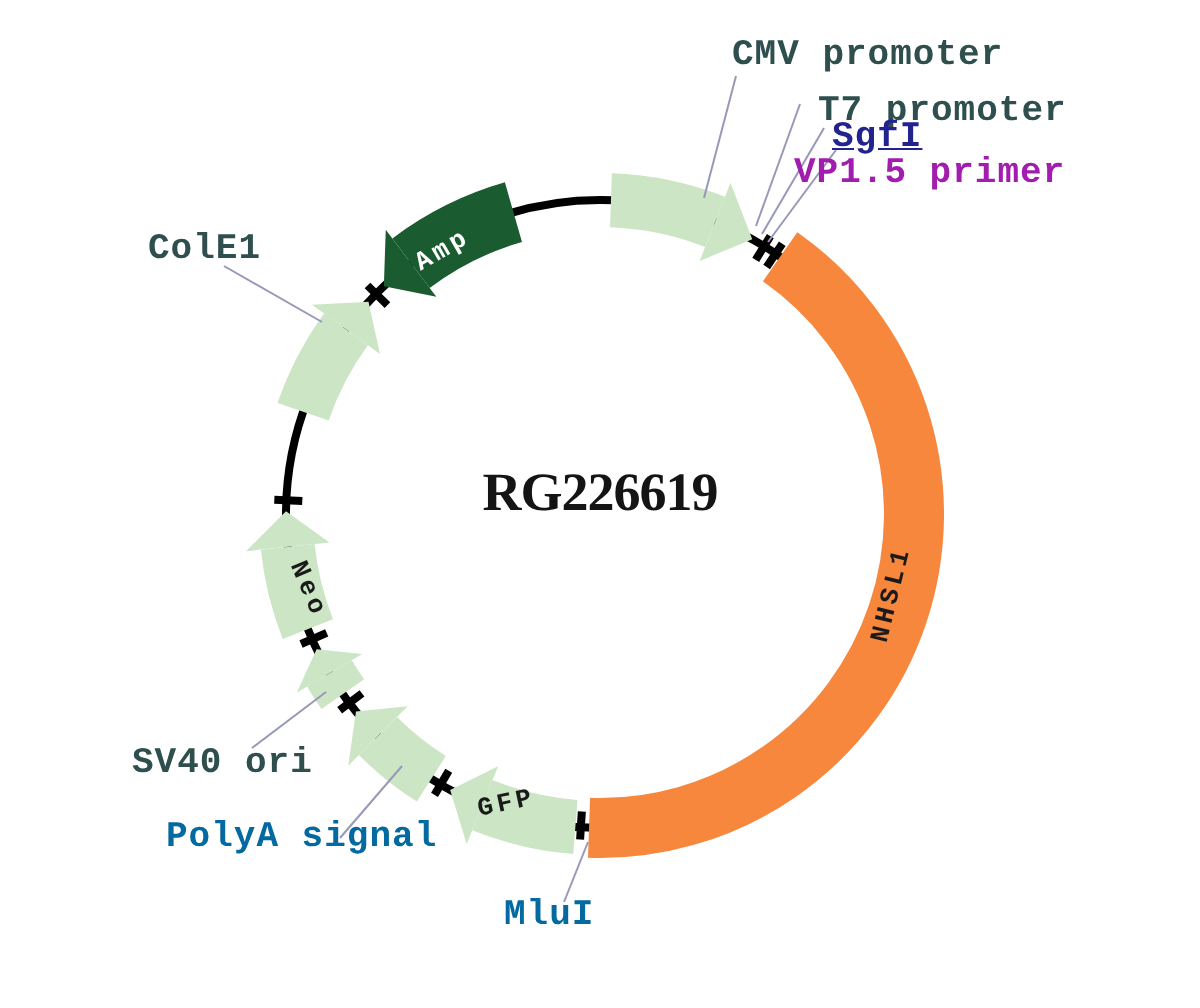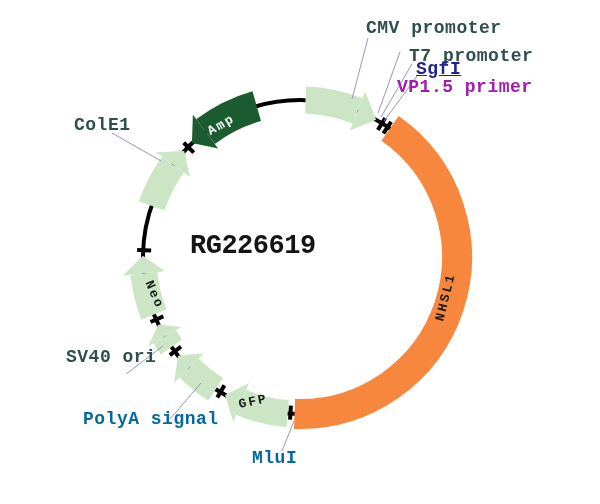--- a/index.html
+++ b/index.html
@@ -7,22 +7,22 @@
     position:relative;width:600px;height:504px;background:#ffffff;
     overflow:hidden;font-family:"Liberation Mono","DejaVu Sans Mono",monospace;
   }
   .stage svg{position:absolute;left:0;top:0;}
   .callout{
     position:absolute;font-weight:bold;font-size:18px;line-height:13px;
     letter-spacing:0.5px;white-space:nowrap;
     font-family:"Liberation Mono","DejaVu Sans Mono",monospace;
   }
   .title-block{
-    position:absolute;left:190px;top:231px;width:220px;text-align:left;
-    font-family:Liberation Mono, monospace;color:#141414;
+    position:absolute;left:190px;top:231px;width:220px;text-align:center;
+    font-family:Liberation Serif, serif;color:#141414;
   }
   .title-name{font-size:27px;font-weight:bold;letter-spacing:-0.5px;}
   .title-size{font-size:19px;font-style:italic;margin-top:2px;letter-spacing:0.5px;}
   .arc-label{
     font-family:"Liberation Mono","DejaVu Sans Mono",monospace;
     font-weight:bold;font-size:13px;letter-spacing:2px;
   }
 </style>
 </head>
 <body>
@@ -81,20 +81,20 @@
       <line x1="126" y1="374" x2="163" y2="346" stroke="#9898b8" stroke-width="1"></line>
       <line x1="170" y1="419" x2="201" y2="383" stroke="#9898b8" stroke-width="1"></line>
       <line x1="282" y1="451" x2="294" y2="421" stroke="#9898b8" stroke-width="1"></line>
     </svg>
 
   <div class="callout" style="left: 366px; top: 22px; color: rgb(47, 79, 79);">CMV promoter</div>
   <div class="callout" style="left: 397px; top: 37px; color: #a21caf; margin-top: 44px;">VP1.5 primer</div>
   <div class="callout" style="left: 409px; top: 50px; color: rgb(47, 79, 79);">T7 promoter</div>
   <div class="callout" style="left: 416px; top: 63px; color: rgb(35, 35, 144); text-decoration: underline;">SgfI</div>
   <div class="callout" style="left: 74px; top: 119px; color: rgb(47, 79, 79);">ColE1</div>
-  <div class="callout" style="left: 66px; top: 351px; color: rgb(47, 79, 79);">SV40 ori</div>
+  <div class="callout" style="left: 66px; top: 376px; color: rgb(47, 79, 79);">SV40 ori</div>
   <div class="callout" style="left: 83px; top: 413px; color: #0369a1;">PolyA signal</div>
   <div class="callout" style="left: 252px; top: 452px; color: #0369a1;">MluI</div>
 
   <div class="title-block">
     <div class="title-name">RG226619</div>
   </div>
 </div>
 
 </body></html>

